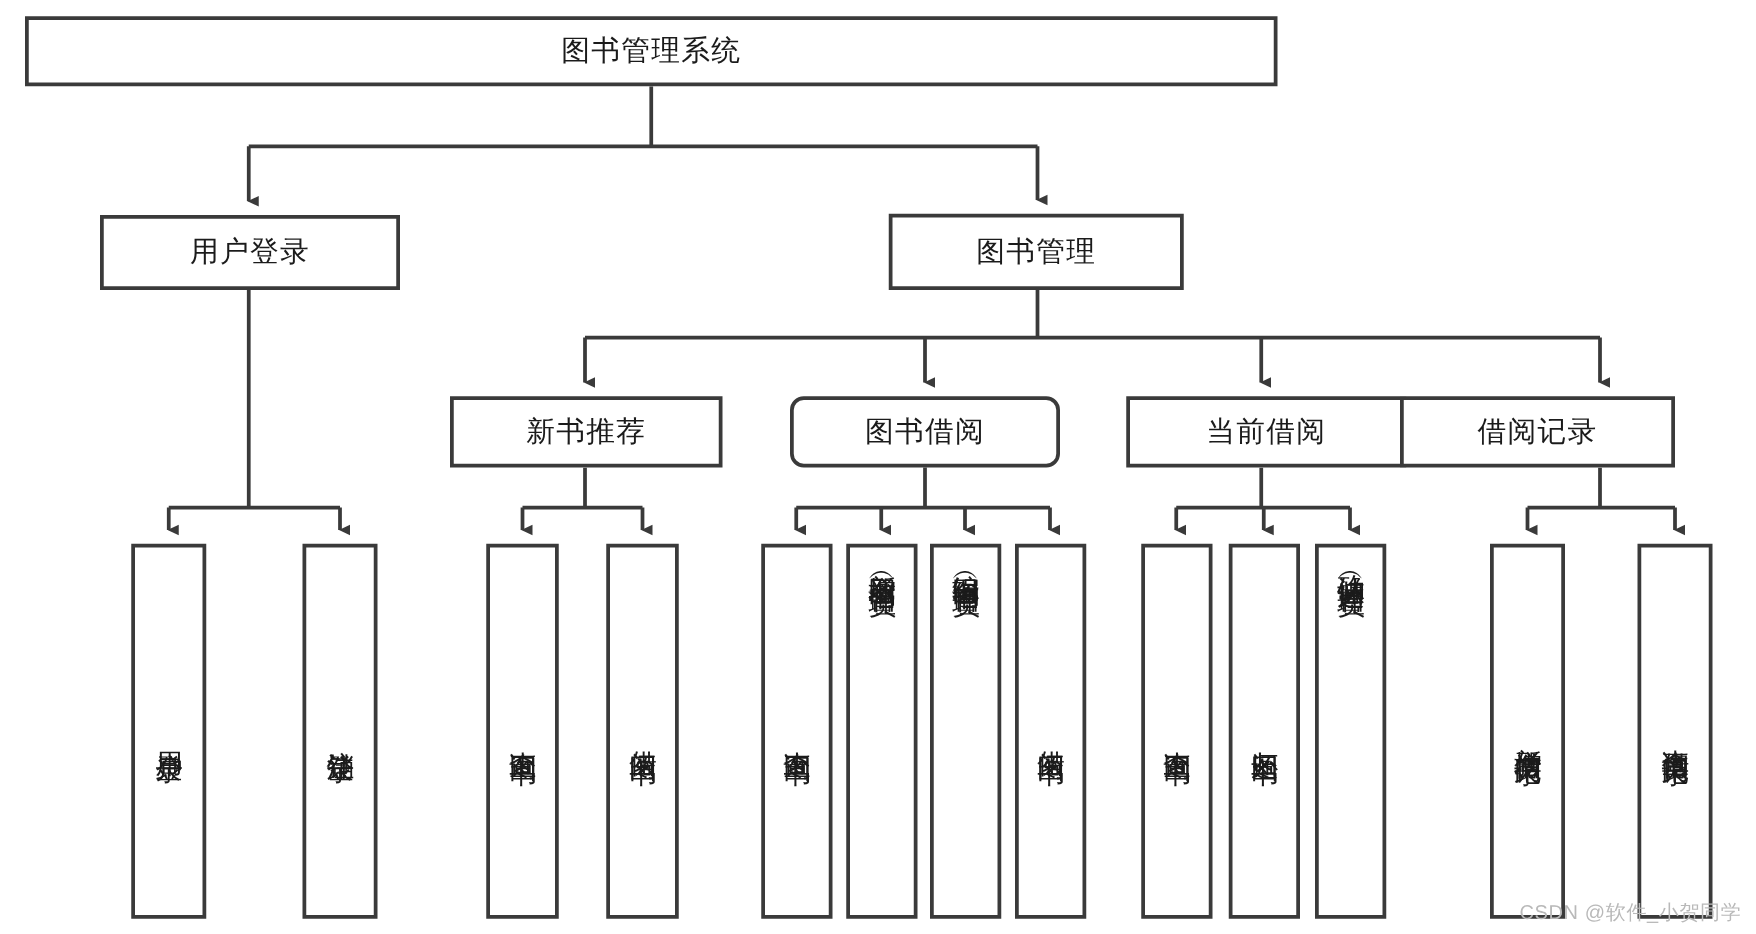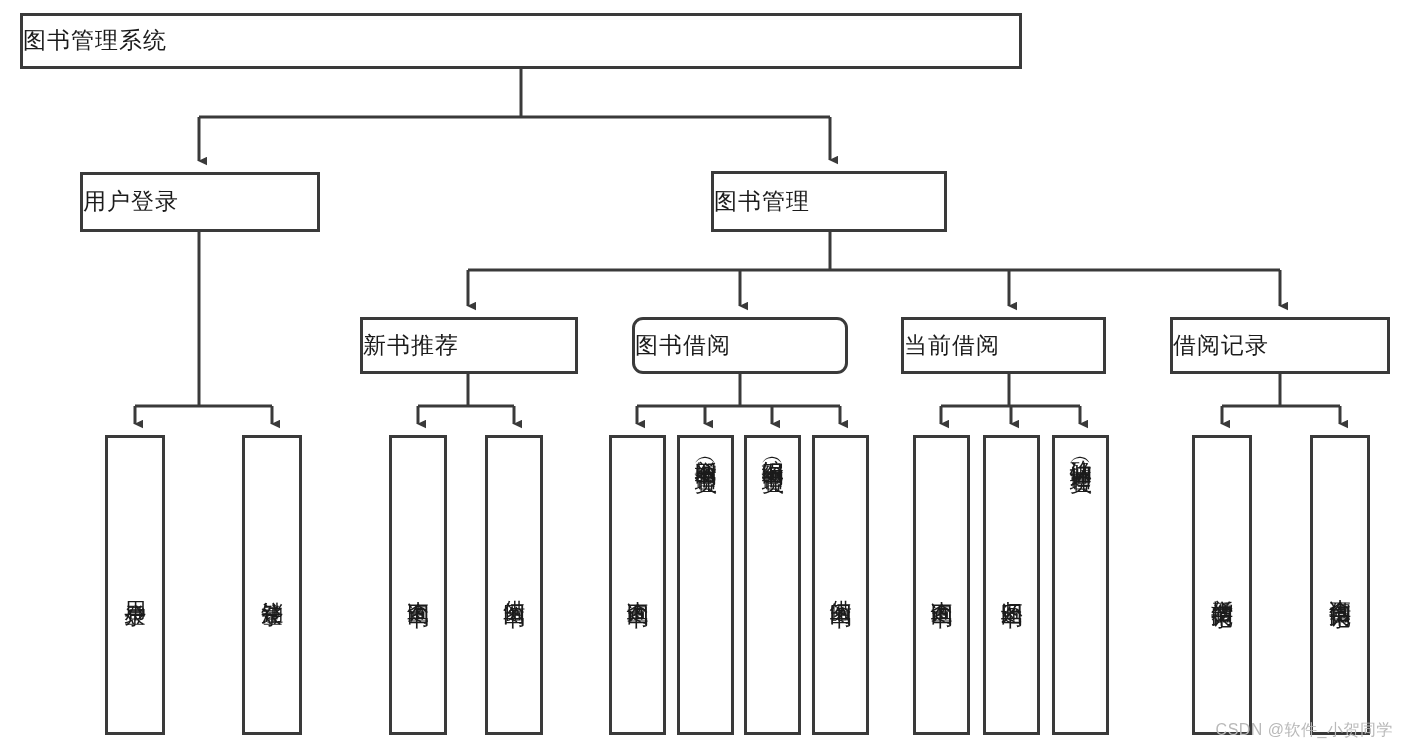--- a/index.html
+++ b/index.html
@@ -24,20 +24,21 @@
     width: 1405px;
     height: 747px;
   }
   .node {
     position: absolute;
     box-sizing: border-box;
     border: 3px solid #3a3a3a;
     background: #ffffff;
     display: flex;
     align-items: center;
+    justify-content: center;
     color: #1b1b1b;
   }
   .node-h {
     font-size: 23px;
     letter-spacing: 1px;
     line-height: 1.1;
     white-space: nowrap;
   }
   .node-root {
     font-size: 23px;
@@ -144,25 +145,25 @@
   </div>
 
   <div class="node node-h" style="left:711px; top:171px; width:236px; height:61px;">
     <span>图书管理</span>
   </div>
 
   <div class="node node-h" style="left:632px; top:317px; width:216px; height:57px;border-radius:11px;">
     <span>图书借阅</span>
   </div>
 
-  <div class="node node-h" style="left:901px; top:317px; width:205px; height:57px;">
+  <div class="node node-h" style="left:901px; top:317px; width:224px; height:57px;">
     <span>当前借阅</span>
   </div>
 
-  <div class="node node-h" style="left:1170px; top:317px; width:220px; height:57px;">
+  <div class="node node-h" style="left:1120px; top:317px; width:220px; height:57px;">
     <span>借阅记录</span>
   </div>
 
   <div class="node node-v center-pack" style="left:105px; top:435px; width:60px; height:300px;">
     <span class="vtext">用户登录</span>
   </div>
 
   <div class="node node-v center-pack" style="left:242px; top:435px; width:60px; height:300px;">
     <span class="vtext">注销登录</span>
   </div>

